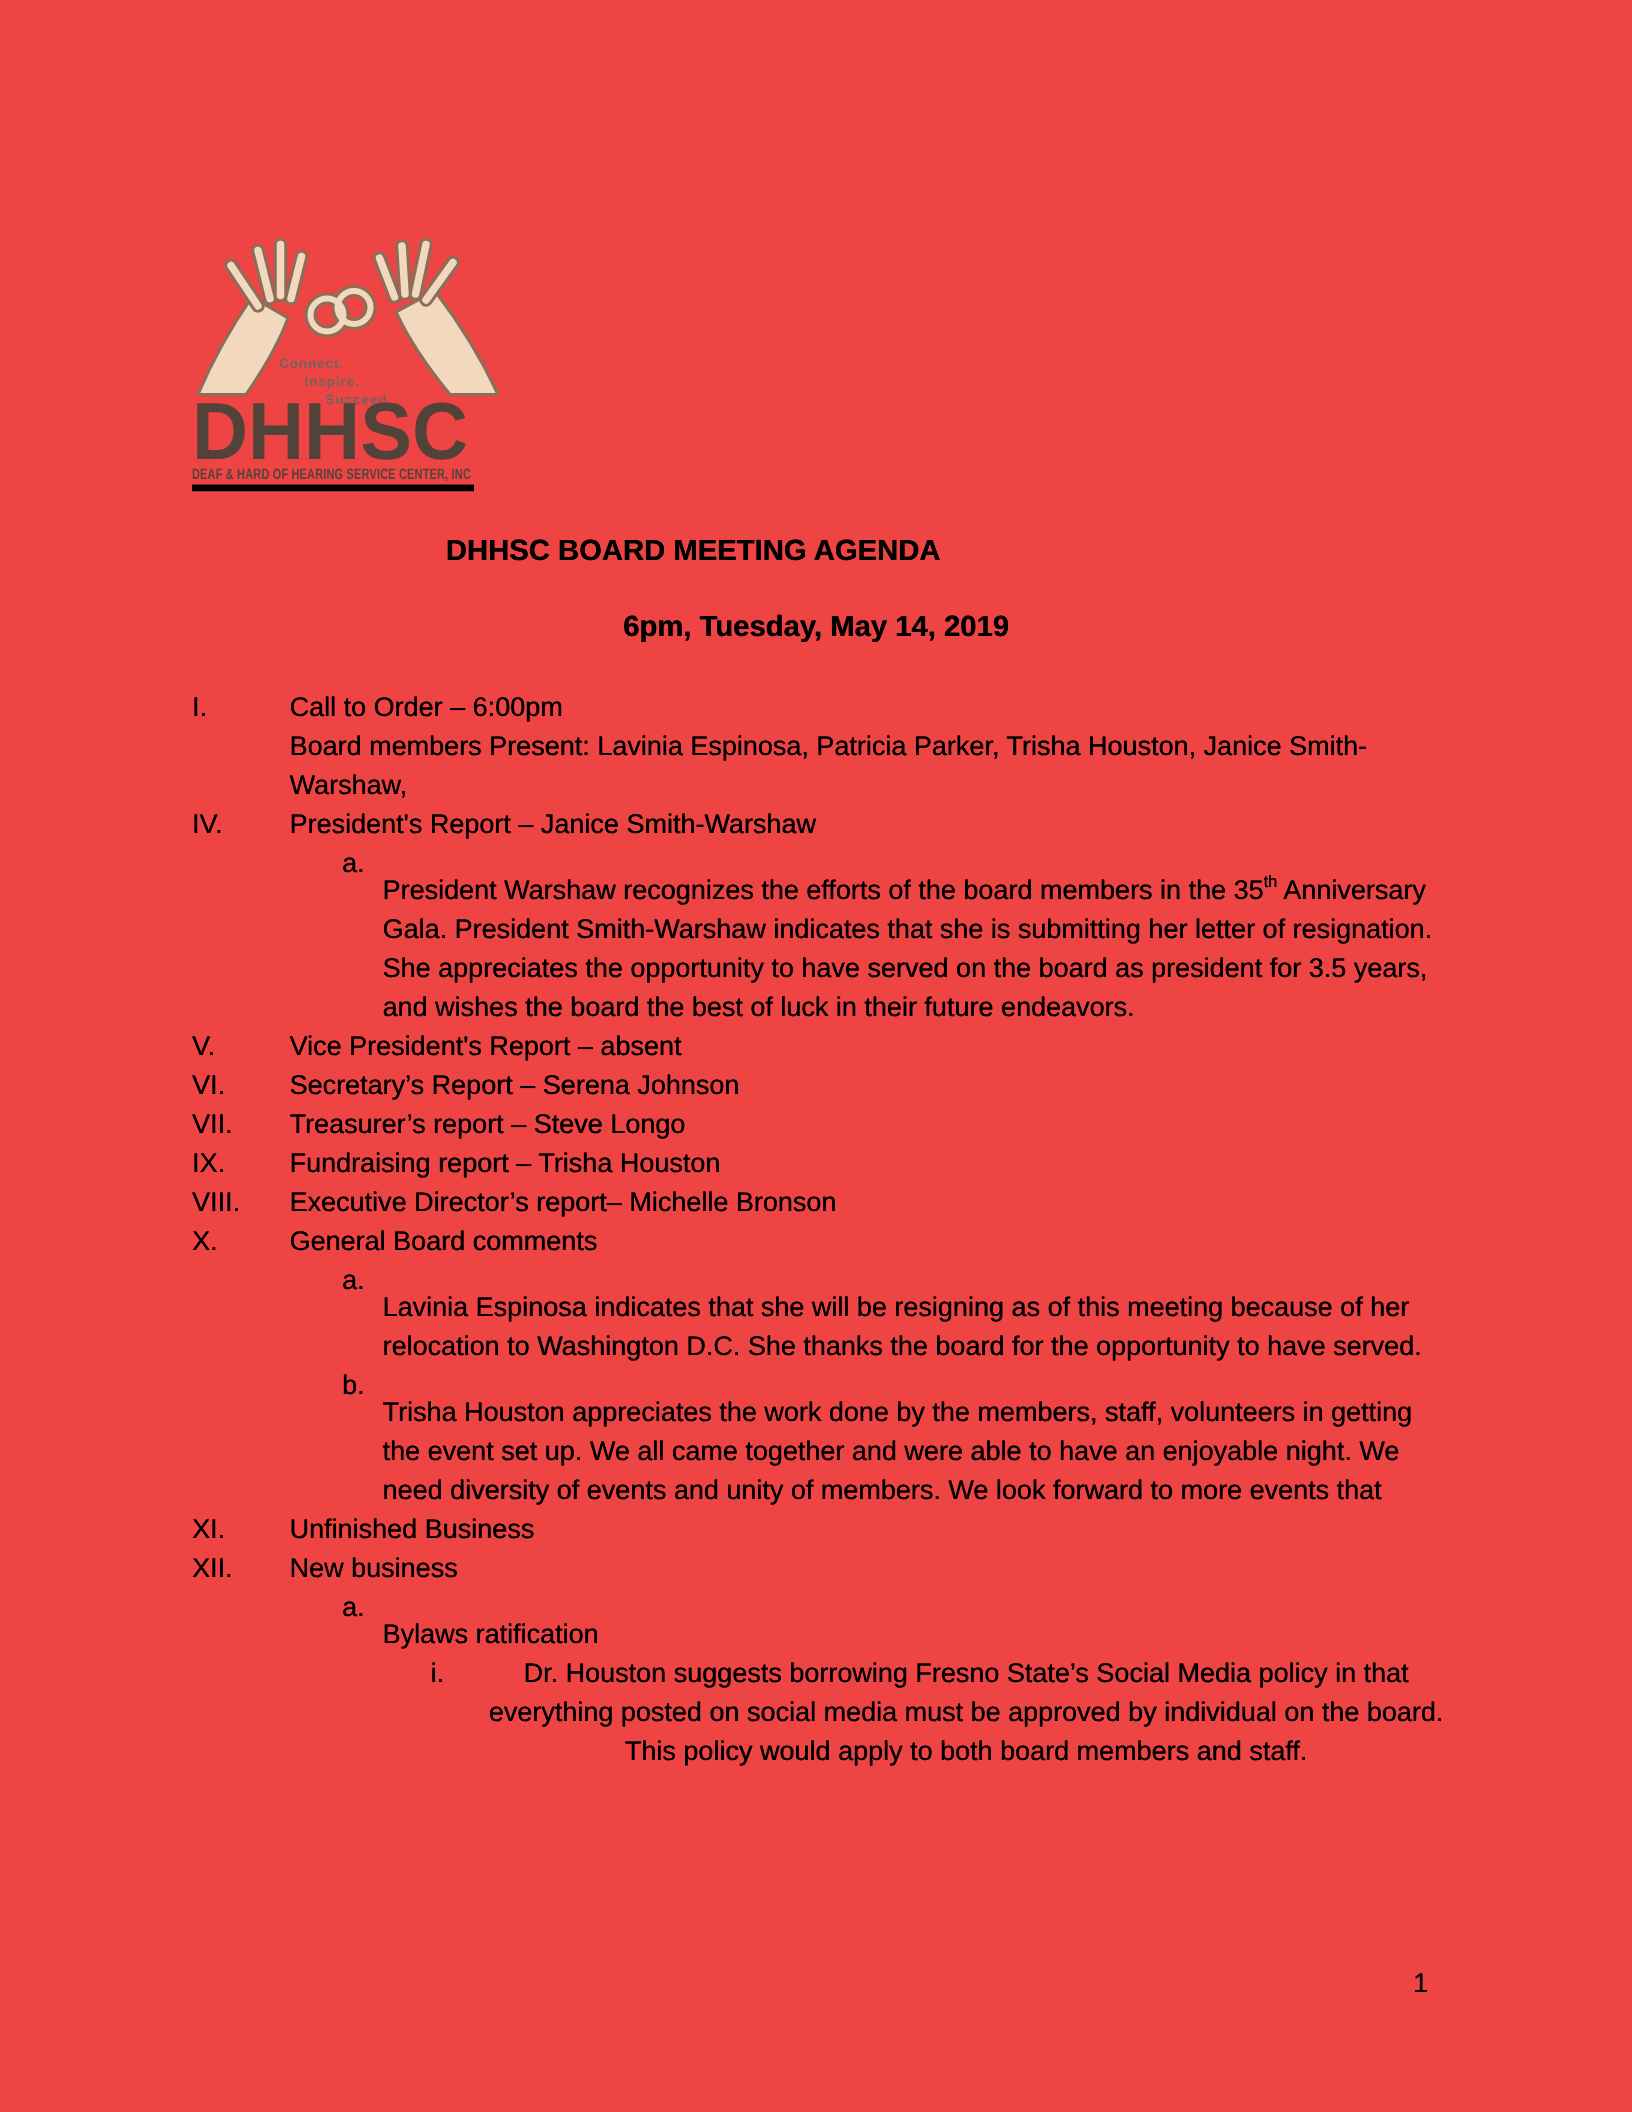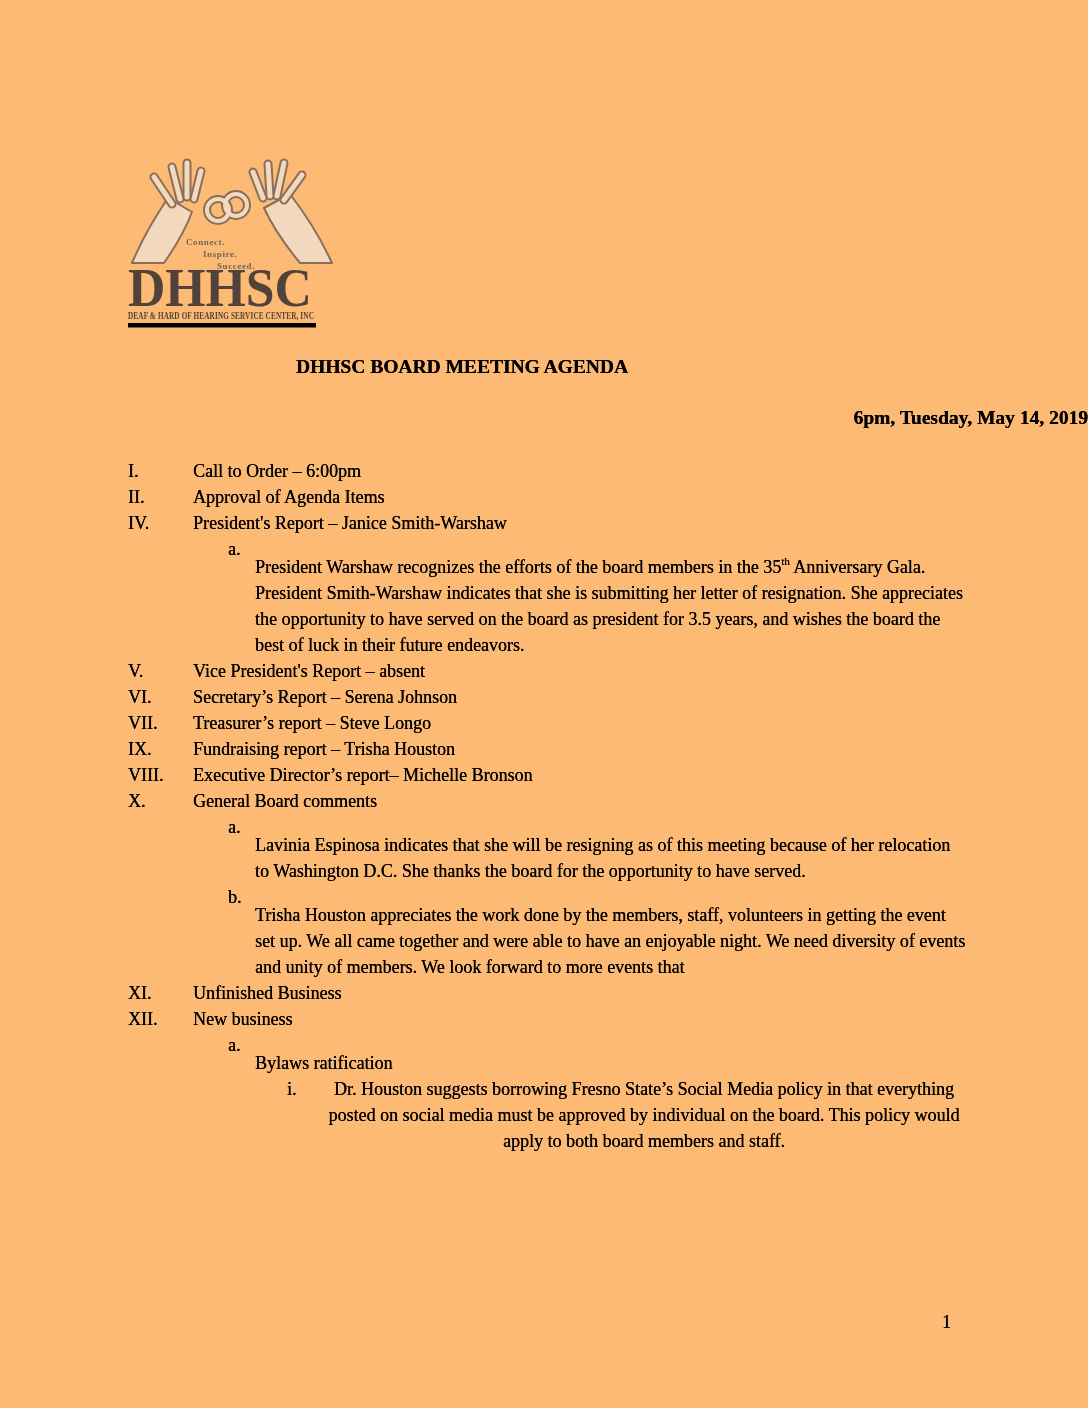--- a/index.html
+++ b/index.html
@@ -1,34 +1,34 @@
 <!DOCTYPE html>
 <html><head>
 <meta charset="utf-8">
 <style>
   html, body { margin:0; padding:0; }
   body {
     width:1088px; height:1408px; background:#ffffff;
     font-family:"Liberation Sans", sans-serif; color:#000;
     position:relative; overflow:hidden;
   }
-  .page { position:absolute; inset:0; background:#fdba74;font-family:Liberation Serif, serif; }
+  .page { position:absolute; inset:0; background:#ef4444; }
 
   
   .logo { position:absolute; left:126px; top:150px; width:212px; height:182px; }
 
   
   .doc-title {
     position:absolute; top:356px; left:0; width:924px;
     text-align:center; font-weight:bold; font-size:19.5px;
     text-shadow:0.25px 0 0 currentColor;
   }
   .doc-subtitle {
     position:absolute; top:407px; left:0; width:1088px;
-    text-align:right; font-weight:bold; font-size:19.5px;
+    text-align:center; font-weight:bold; font-size:19.5px;
     text-shadow:0.25px 0 0 currentColor;
   }
 
   
   .agenda {
     position:absolute; left:128px; top:458px; width:840px;
     font-size:18px; line-height:26px;
     text-shadow:0.2px 0 0 currentColor;
   }
   .item { display:flex; }
@@ -105,27 +105,24 @@
 
   <div class="doc-title">DHHSC BOARD MEETING AGENDA</div>
   <div class="doc-subtitle">6pm, Tuesday, May 14, 2019</div>
 
   <div class="agenda">
 
     <div class="item">
       <span class="num">I.</span>
       <div class="itext">
         <div>Call to Order – 6:00pm</div>
+        <div>Board members Present: Lavinia Espinosa, Patricia Parker, Trisha Houston, Janice Smith-Warshaw,</div>
       </div>
     </div>
 
-    <div class="item">
-      <span class="num">II.</span>
-      <div class="itext">Approval of Agenda Items</div>
-    </div>
 
 
     <div class="item">
       <span class="num">IV.</span>
       <div class="itext">President's Report – Janice Smith-Warshaw</div>
     </div>
     <div class="sub">
       <span class="smark">a.</span>
       <div class="stext"><span>President Warshaw recognizes the efforts of the board members in the 35</span><sup class="ord">th</sup><span> Anniversary Gala. President Smith-Warshaw indicates that she is submitting her letter of resignation. She appreciates the opportunity to have served on the board as president for 3.5 years, and wishes the board the best of luck in their future endeavors.</span></div>
     </div>

